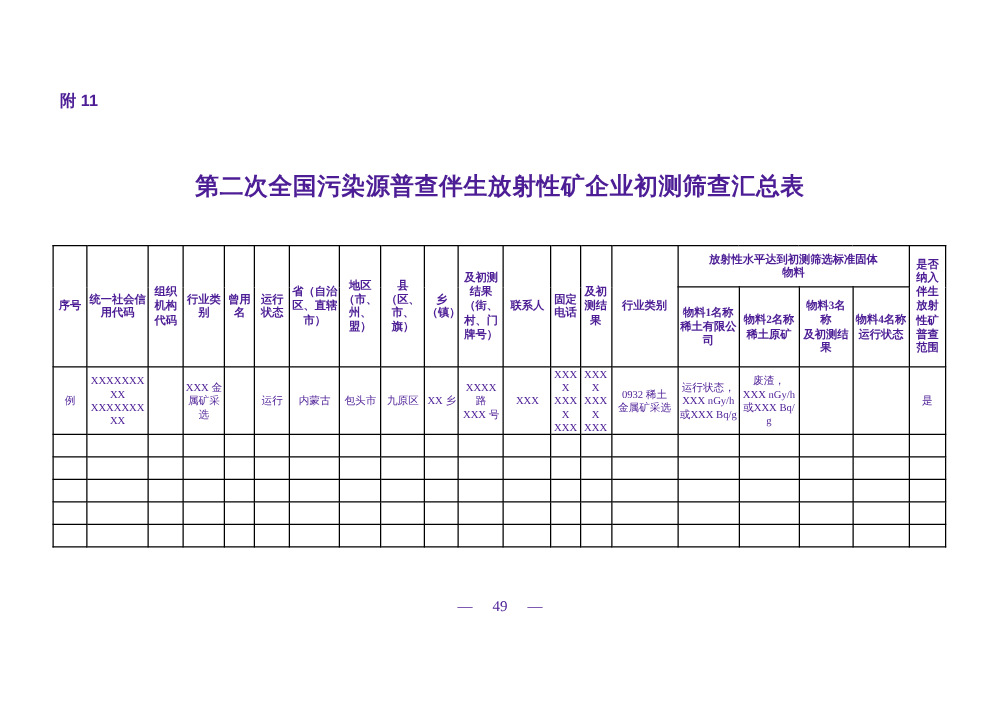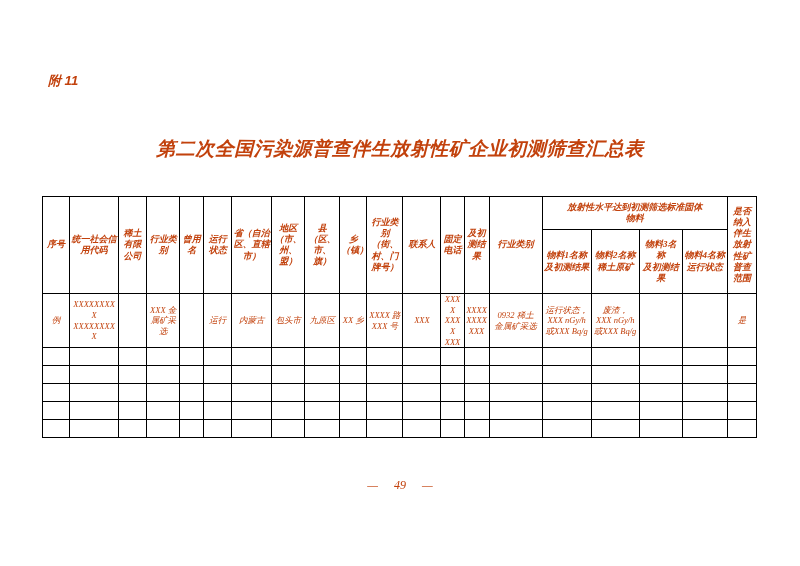--- a/index.html
+++ b/index.html
@@ -3,22 +3,21 @@
 <meta charset="utf-8">
 <style>
   html, body { margin: 0; padding: 0; background: #ffffff; }
   .page {
     position: relative;
     width: 800px;
     height: 566px;
     background: #ffffff;
     overflow: hidden;
     font-family: "Liberation Serif", "DejaVu Serif", serif;
-    color: #c2410c;
-    font-style: italic;
+    color: #4c1d95;
   }
   .att-label {
     position: absolute;
     left: 48px;
     top: 72px;
     font-family: "Liberation Sans", "DejaVu Sans", sans-serif;
     font-weight: bold;
     font-size: 13px;
   }
   .doc-title {
@@ -107,40 +106,40 @@
           <col style="width:49px">
         <col style="width:48px">
           <col style="width:43px">
           <col style="width:45px">
           <col style="width:29px">
       </colgroup>
       <thead>
         <tr class="row-group-h">
           <th rowspan="2">序号</th>
           <th rowspan="2">统一社会信用代码</th>
-          <th rowspan="2">稀土有限公司</th>
+          <th rowspan="2">组织机构代码</th>
           <th rowspan="2">行业类别</th>
           <th rowspan="2">曾用名</th>
           <th rowspan="2">运行状态</th>
           <th rowspan="2">省（自治区、直辖市）</th>
           <th rowspan="2">地区（市、州、盟）</th>
           <th rowspan="2">县（区、市、旗）</th>
           <th rowspan="2">乡（镇）</th>
-          <th rowspan="2">行业类别（街、村、门牌号）</th>
+          <th rowspan="2">及初测结果（街、村、门牌号）</th>
           <th rowspan="2">联系人</th>
           <th rowspan="2">固定电话</th>
           <th rowspan="2">及初测结果</th>
           <th rowspan="2">行业类别</th>
           <th colspan="4">放射性水平达到初测筛选标准固体
 物料</th>
           <th rowspan="2">是否纳入伴生放射性矿普查范围</th>
         </tr>
         <tr class="row-sub-h">
           <th>物料1名称
-及初测结果</th>
+稀土有限公司</th>
           <th>物料2名称
 稀土原矿</th>
           <th>物料3名称
 及初测结果</th>
           <th>物料4名称
 运行状态</th>
         </tr>
       </thead>
       <tbody>
         <tr class="row-example">

